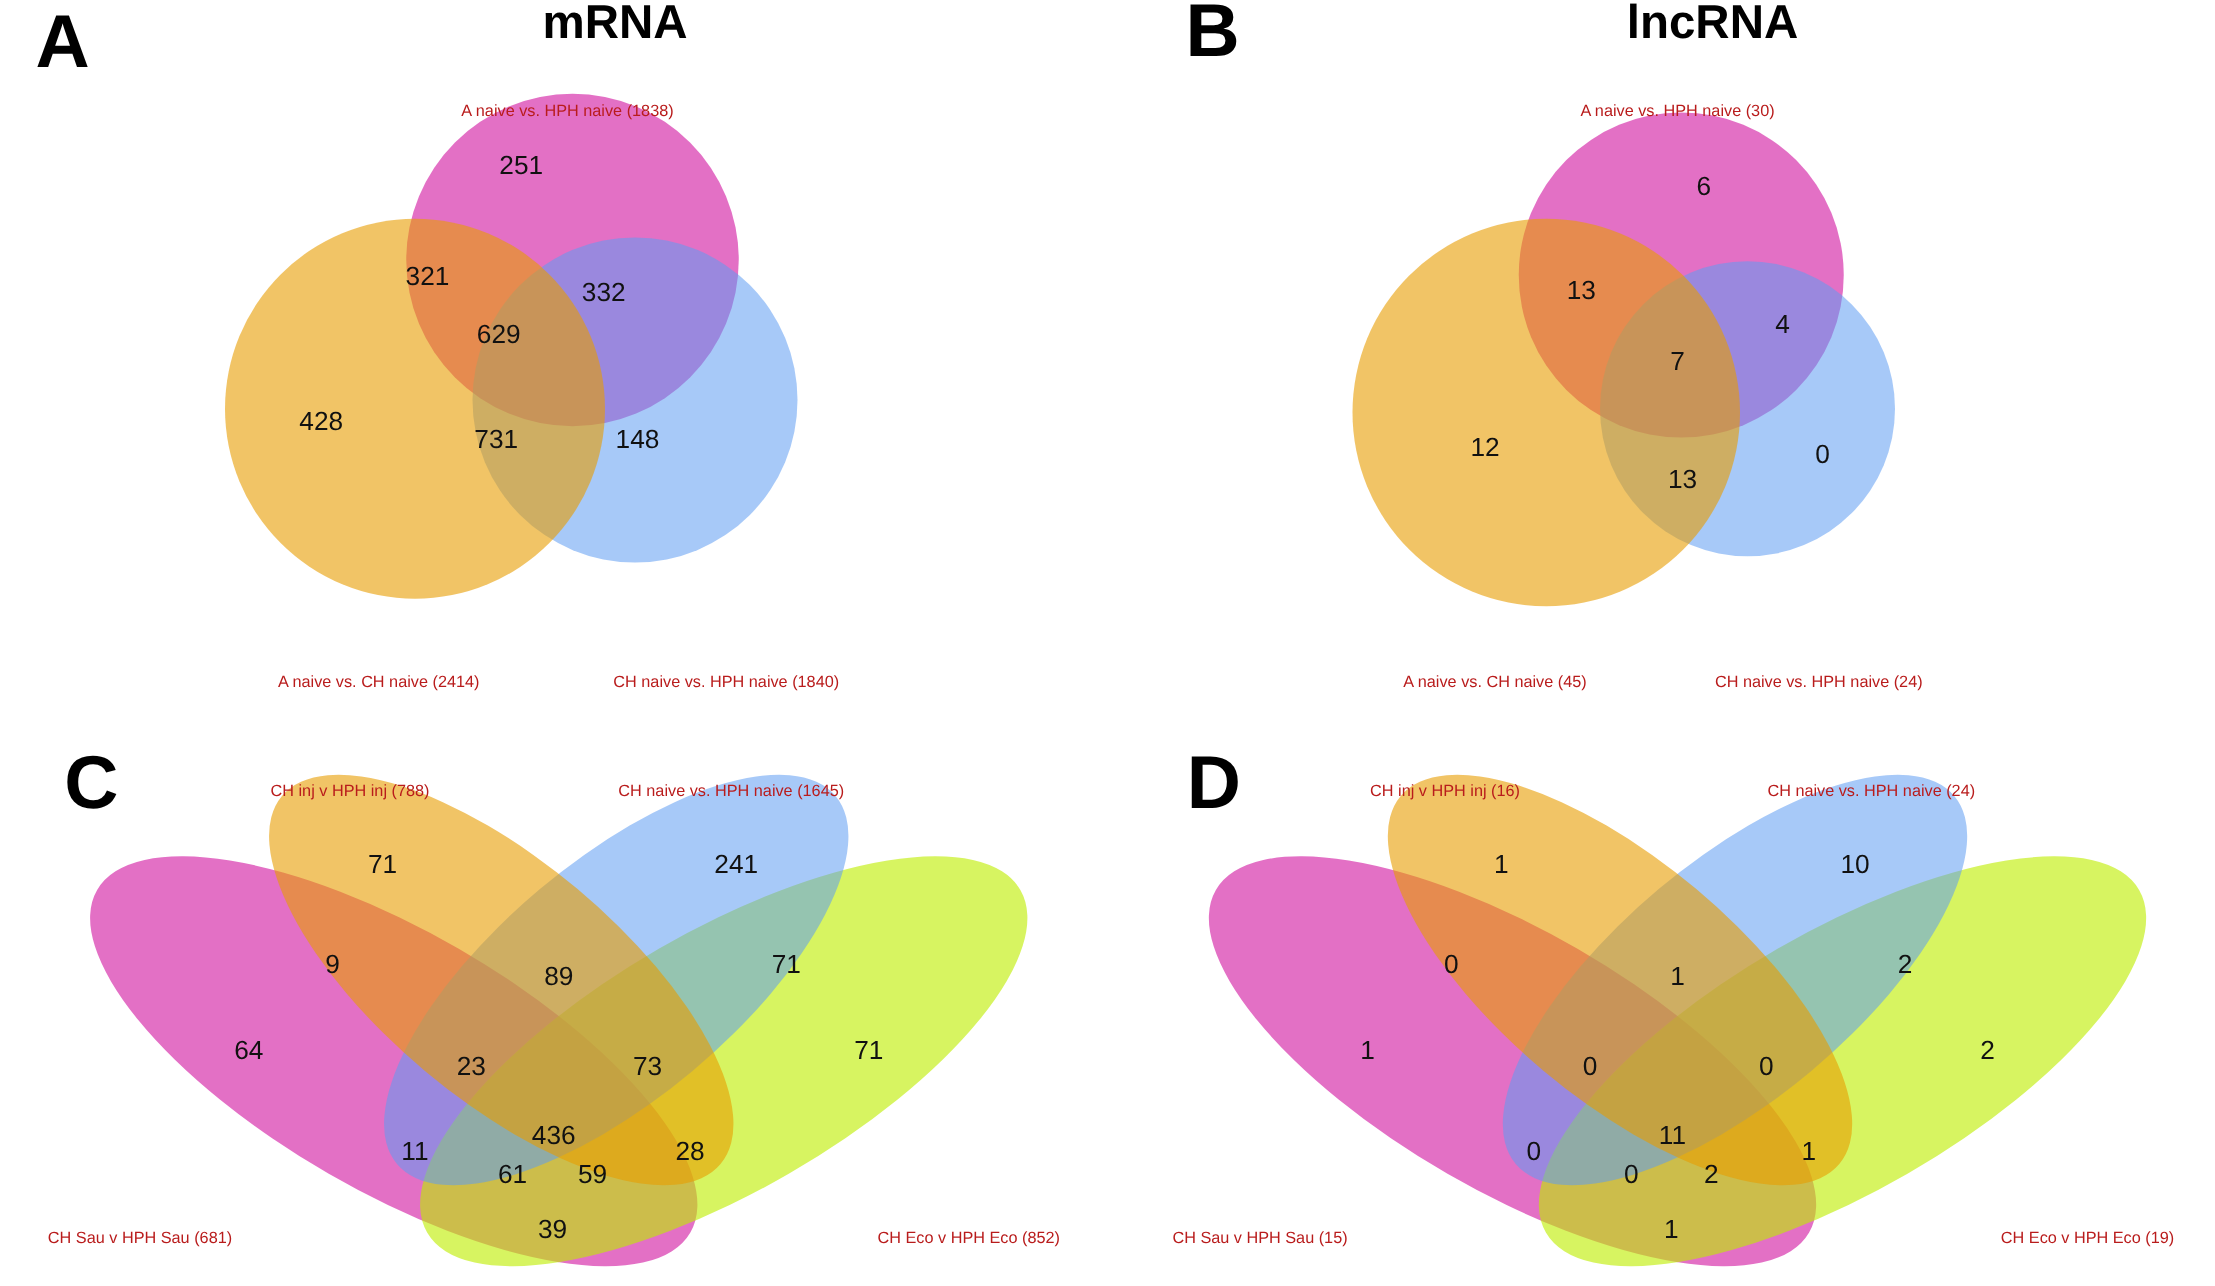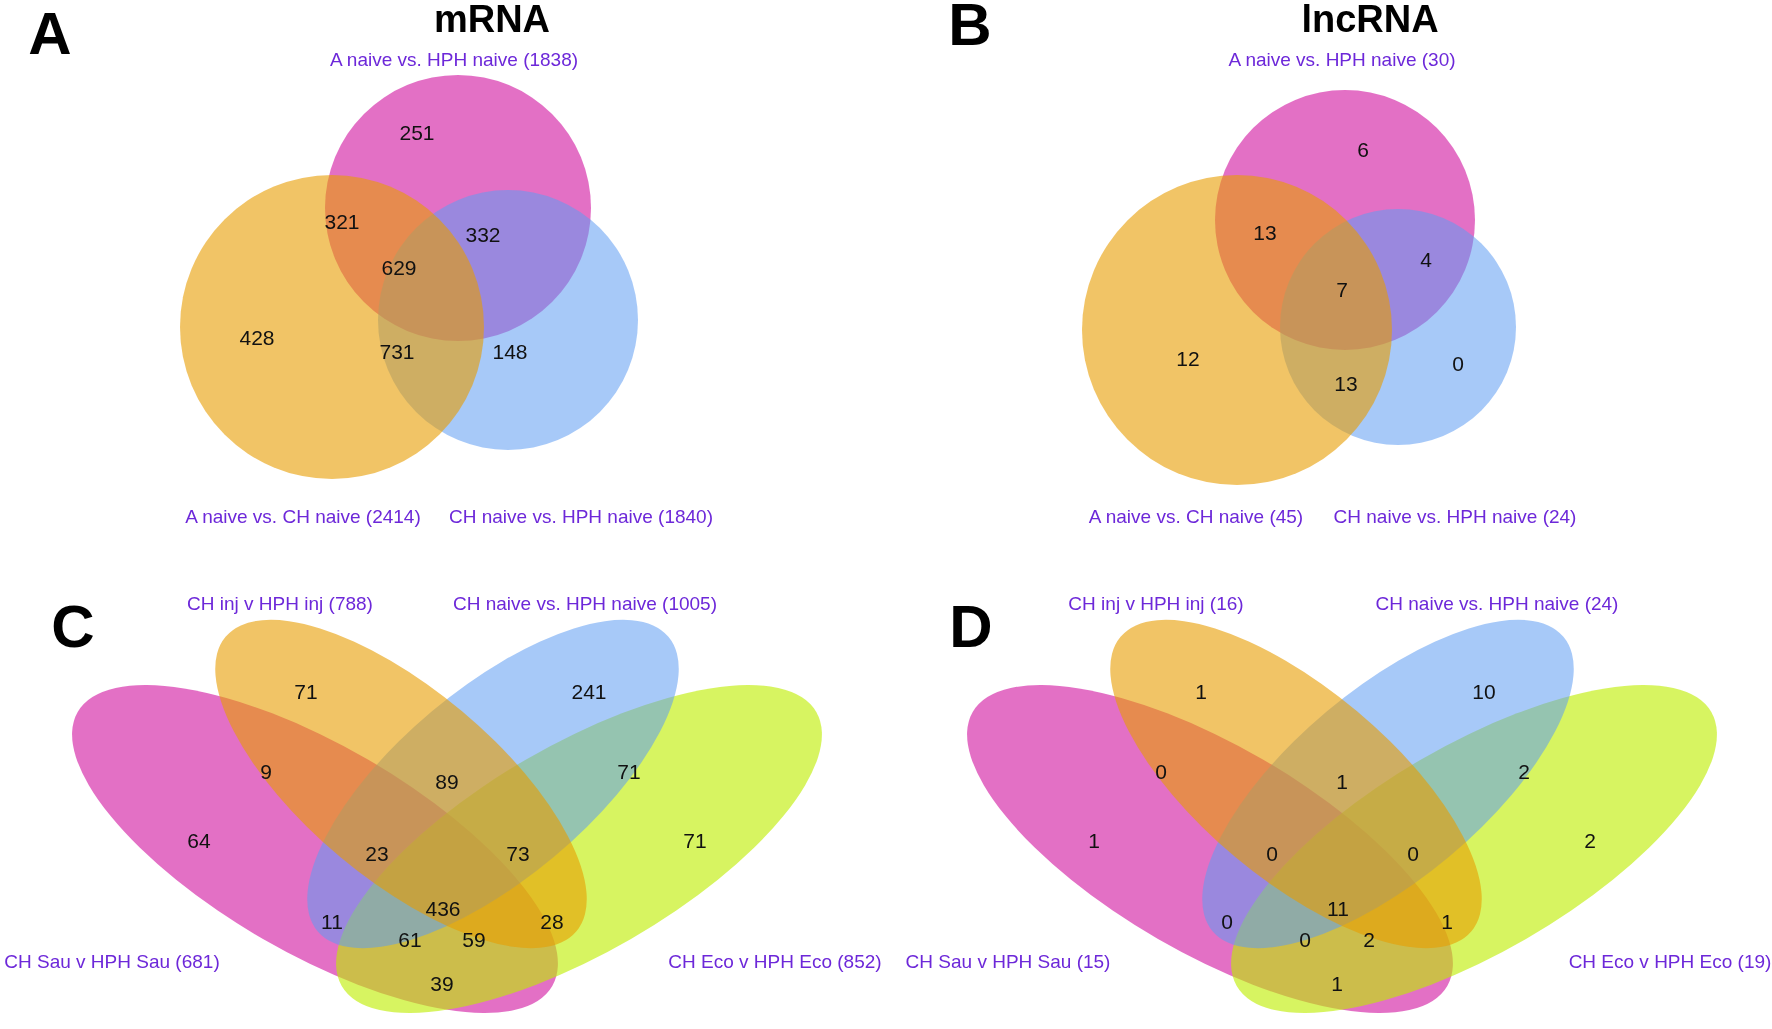--- a/index.html
+++ b/index.html
@@ -1,21 +1,21 @@
 <!DOCTYPE html>
 <html><head>
 <meta charset="utf-8">
 <style>
   html,body{margin:0;padding:0;background:#fff;}
   .canvas{position:relative;width:1772px;height:1029px;background:#ffffff;overflow:hidden;
           font-family:"Liberation Sans", sans-serif;color:#111;}
   .canvas svg{position:absolute;left:0;top:0;}
   .panel-letter{position:absolute;transform:translate(-50%,-50%);font-size:60px;font-weight:bold;color:#000;}
   .chart-title{position:absolute;transform:translate(-50%,-50%);font-size:38px;font-weight:bold;color:#000;}
-  .set-label{position:absolute;transform:translate(-50%,-50%);font-size:19px;white-space:nowrap;color:#6d28d9;}
+  .set-label{position:absolute;transform:translate(-50%,-50%);font-size:13px;white-space:nowrap;color:#b91c1c;margin-top:28px;}
   .num{position:absolute;transform:translate(-50%,-50%);font-size:21px;color:#111;}
 </style>
 </head>
 <body>
 
 <div class="canvas">
 
   <svg width="1772" height="1029" viewBox="0 0 1772 1029">
 
     <circle cx="458" cy="208" r="133" fill-opacity="0.60" fill="#D0109E"></circle>
@@ -47,21 +47,21 @@
 
   <div class="set-label" style="left:454px;top:60px">A naive vs. HPH naive (1838)</div>
   <div class="set-label" style="left:303px;top:517px">A naive vs. CH naive (2414)</div>
   <div class="set-label" style="left:581px;top:517px">CH naive vs. HPH naive (1840)</div>
 
   <div class="set-label" style="left:1342px;top:60px">A naive vs. HPH naive (30)</div>
   <div class="set-label" style="left:1196px;top:517px">A naive vs. CH naive (45)</div>
   <div class="set-label" style="left:1455px;top:517px">CH naive vs. HPH naive (24)</div>
 
   <div class="set-label" style="left:280px;top:604px">CH inj v HPH inj (788)</div>
-  <div class="set-label" style="left:585px;top:604px">CH naive vs. HPH naive (1005)</div>
+  <div class="set-label" style="left:585px;top:604px">CH naive vs. HPH naive (1645)</div>
   <div class="set-label" style="left:112px;top:962px">CH Sau v HPH Sau (681)</div>
   <div class="set-label" style="left:775px;top:962px">CH Eco v HPH Eco (852)</div>
 
   <div class="set-label" style="left:1156px;top:604px">CH inj v HPH inj (16)</div>
   <div class="set-label" style="left:1497px;top:604px">CH naive vs. HPH naive (24)</div>
   <div class="set-label" style="left:1008px;top:962px">CH Sau v HPH Sau (15)</div>
   <div class="set-label" style="left:1670px;top:962px">CH Eco v HPH Eco (19)</div>
 
   <div class="num" style="left:417px;top:133px">251</div>
   <div class="num" style="left:342px;top:222px">321</div>

